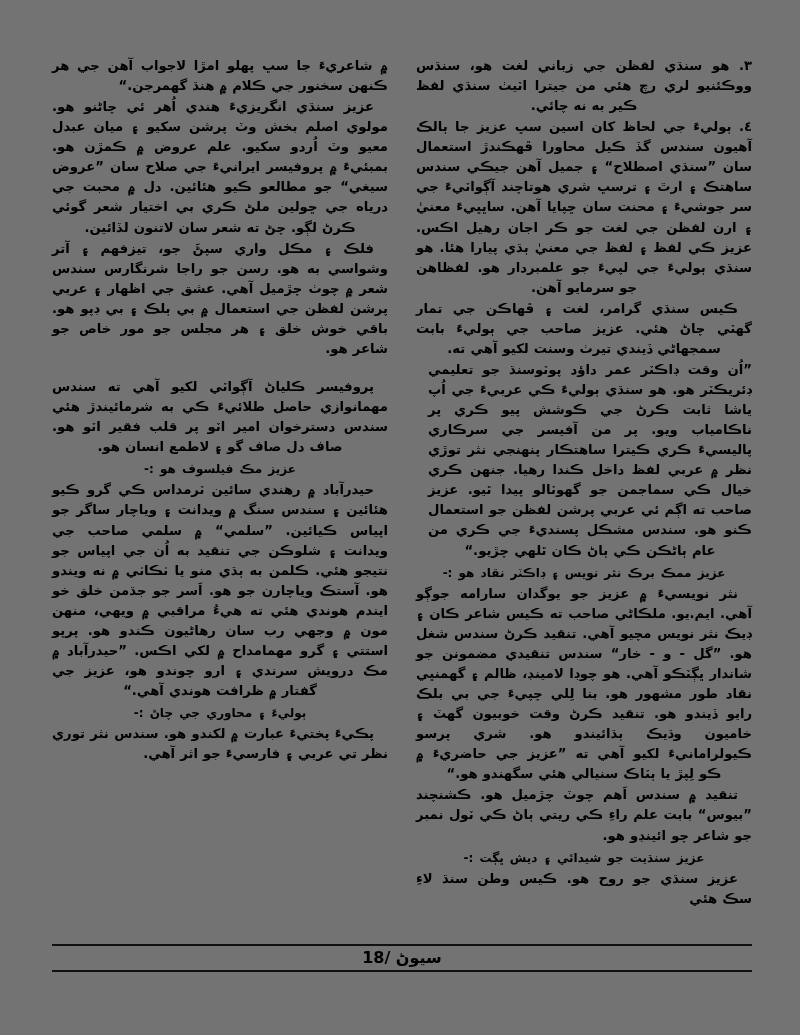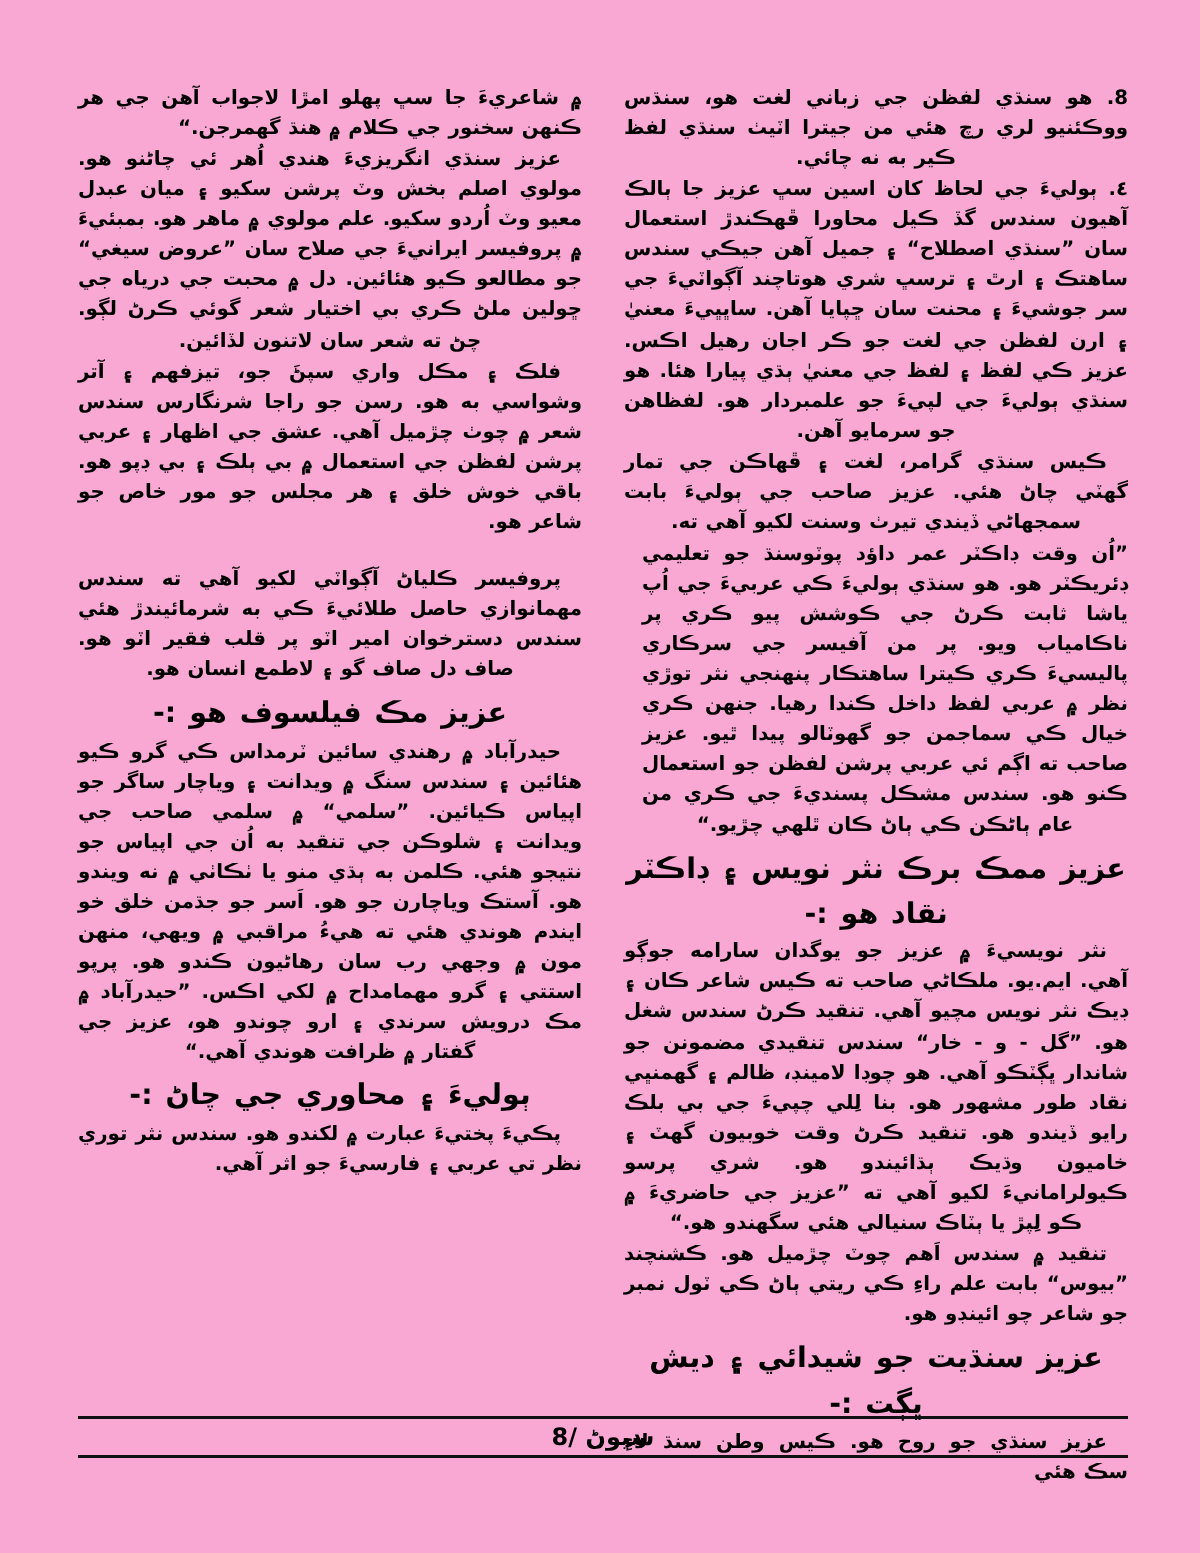--- a/index.html
+++ b/index.html
@@ -16,21 +16,21 @@
     font-family: "DejaVu Sans", "Liberation Sans", sans-serif;
     color: #000000;
   }
 
   #page {
     position: absolute;
     left: 0;
     top: 0;
     width: 800px;
     height: 1035px;
-    background: #f9a8d4;
+    background: #737373;
     box-sizing: border-box;
   }
 
   
   #columns {
     position: absolute;
     left: 52px;
     top: 56px;
     width: 700px;
     height: 855px;
@@ -70,21 +70,21 @@
   }
 
   .para.tail-right {
     text-align-last: right;
   }
 
   
   .heading {
     direction: rtl;
     text-align: center;
-    font-size: 19px;
+    font-size: 12px;
     font-weight: 700;
     line-height: 1.6;
     margin: 3px 0 1px 0;
     letter-spacing: 0.3px;
     word-spacing: 2px;
   }
 
   .spacer-line {
     height: 17px;
   }
@@ -124,21 +124,21 @@
 <body>
 
 <div id="page">
 
   <div id="columns">
 
     <div class="column" id="col-right">
 
       <p class="para tail-right">۾ شاعريءَ جا سڀ پهلو امڙا لاجواب آهن جي هر ڪنهن سخنور جي ڪلام ۾ هنڌ گهمرجن.“</p>
 
-      <p class="para indent">عزيز سنڌي انگريزيءَ هندي اُهر ئي چاڻنو هو. مولوي اصلم بخش وٽ پرشن سکيو ۽ ميان عبدل معيو وٽ اُردو سکيو. علم مولوي ۾ ماهر هو. بمبئيءَ ۾ پروفيسر ايرانيءَ جي صلاح سان ”عروض سيغي“ جو مطالعو ڪيو هئائين. دل ۾ محبت جي درياه جي ڇولين ملڻ ڪري بي اختيار شعر گوئي ڪرڻ لڳو. چڻ ته شعر سان لاتنون لڏائين.</p>
+      <p class="para indent">عزيز سنڌي انگريزيءَ هندي اُهر ئي چاڻنو هو. مولوي اصلم بخش وٽ پرشن سکيو ۽ ميان عبدل معيو وٽ اُردو سکيو. علم عروض ۾ ڪمڙن هو. بمبئيءَ ۾ پروفيسر ايرانيءَ جي صلاح سان ”عروض سيغي“ جو مطالعو ڪيو هئائين. دل ۾ محبت جي درياه جي ڇولين ملڻ ڪري بي اختيار شعر گوئي ڪرڻ لڳو. چڻ ته شعر سان لاتنون لڏائين.</p>
 
       <p class="para indent tail-right">فلڪ ۽ مڪل واري سپڻَ جو، تيزفهم ۽ آتر وشواسي به هو. رسن جو راجا شرنگارس سندس شعر ۾ چوٺ چڙميل آهي. عشق جي اظهار ۽ عربي پرشن لفظن جي استعمال ۾ بي ٻلڪ ۽ بي ڊپو هو. باقي خوش خلق ۽ هر مجلس جو مور خاص جو شاعر هو.</p>
 
       <div class="spacer-line"></div>
 
       <p class="para indent">پروفيسر ڪلياڻ آڳواٽي لکيو آهي ته سندس مهمانوازي حاصل طلائيءَ ڪي به شرمائيندڙ هئي سندس دسترخوان امير اٽو پر قلب فقير اٽو هو. صاف دل صاف گو ۽ لاطمع انسان هو.</p>
 
       <h3 class="heading">عزيز مڪ فيلسوف هو :-</h3>
 
       <p class="para indent">حيدرآباد ۾ رهندي سائين ٽرمداس ڪي گرو ڪيو هئائين ۽ سندس سنگ ۾ ويدانت ۽ وياچار ساگر جو اپياس ڪيائين. ”سلمي“ ۾ سلمي صاحب جي ويدانت ۽ شلوڪن جي تنقيد به اُن جي اپياس جو نتيجو هئي. ڪلمن به ٻڌي منو يا ٺڪاٺي ۾ نه ويندو هو. آستڪ وياچارن جو هو. اَسر جو جڌمن خلق خو ايندم هوندي هئي ته هيءُ مراقبي ۾ ويهي، منهن مون ۾ وجهي رب سان رهاڻيون ڪندو هو. پرپو استتي ۽ گرو مهمامداح ۾ لکي اڪس. ”حيدرآباد ۾ مڪ درويش سرندي ۽ ارو چوندو هو، عزيز جي گفتار ۾ ظرافت هوندي آهي.“</p>
@@ -146,21 +146,21 @@
       <h3 class="heading">ٻوليءَ ۽ محاوري جي چاڻ :-</h3>
 
       <p class="para indent tail-right">پڪيءَ پختيءَ عبارت ۾ لکندو هو. سندس نثر توري نظر تي عربي ۽ فارسيءَ جو اثر آهي.</p>
 
 
 
     </div>
 
     <div class="column" id="col-left">
 
-      <p class="para">8. هو سنڌي لفظن جي زباني لغت هو، سنڌس ووڪئنيو لري رچ هئي من جيترا اٽيٺ سنڌي لفظ ڪير به نه چائي.</p>
+      <p class="para">٣. هو سنڌي لفظن جي زباني لغت هو، سنڌس ووڪئنيو لري رچ هئي من جيترا اٽيٺ سنڌي لفظ ڪير به نه چائي.</p>
 
       <p class="para">٤. ٻوليءَ جي لحاظ کان اسين سڀ عزيز جا ٻالڪ آهيون سندس گڏ ڪيل محاورا ڦهڪندڙ استعمال سان ”سنڌي اصطلاح“ ۽ جميل آهن جيڪي سندس ساهتڪ ۽ ارٿ ۽ ترسڀ شري هوتاچند آڳواٽيءَ جي سر جوشيءَ ۽ محنت سان ڇپايا آهن. ساڀڀيءَ معنيٰ ۽ ارن لفظن جي لغت جو ڪر اجان رهيل اڪس. عزيز ڪي لفظ ۽ لفظ جي معنيٰ ٻڌي پيارا هئا. هو سنڌي ٻوليءَ جي لپيءَ جو علمبردار هو. لفظاهن جو سرمايو آهن.</p>
 
       <p class="para indent">ڪيس سنڌي گرامر، لغت ۽ ڦهاڪن جي تمار گهٽي چاڻ هئي. عزيز صاحب جي ٻوليءَ بابت سمجهاڻي ڏيندي تيرٺ وسنت لکيو آهي ته.</p>
 
       <p class="para quote">”اُن وقت ڊاڪٽر عمر داؤد پوٽوسنڌ جو تعليمي ڊئريڪٽر هو. هو سنڌي ٻوليءَ ڪي عربيءَ جي اُپ ياشا ثابت ڪرڻ جي ڪوشش پيو ڪري پر ناڪامياب ويو. پر من آفيسر جي سرڪاري پاليسيءَ ڪري ڪيترا ساهتڪار پنهنجي نثر توڙي نظر ۾ عربي لفظ داخل ڪندا رهيا. جنهن ڪري خيال ڪي سماجمن جو گهوٽالو پيدا ٿيو. عزيز صاحب ته اڳم ئي عربي پرشن لفظن جو استعمال ڪنو هو. سندس مشڪل پسنديءَ جي ڪري من عام ٻاڻڪن ڪي ٻاڻ ڪان ٿلهي چڙيو.“</p>
 
       <h3 class="heading">عزيز ممڪ برڪ نثر نويس ۽ ڊاڪٽر نقاد هو :-</h3>
 
       <p class="para indent">نثر نويسيءَ ۾ عزيز جو يوگدان سارامه جوڳو آهي. ايم.يو. ملڪاڻي صاحب ته ڪيس شاعر ڪان ۽ ڊيڪ نثر نويس مچيو آهي. تنقيد ڪرڻ سندس شغل هو. ”گل - و - خار“ سندس تنقيدي مضمونن جو شاندار ڀڳٽڪو آهي. هو چوڊا لامينڊ، ظالم ۽ گهمنڀي نقاد طور مشهور هو. بنا لِلي چپيءَ جي بي بلڪ رايو ڏيندو هو. تنقيد ڪرڻ وقت خوبيون گهٽ ۽ خاميون وڌيڪ ٻڌائيندو هو. شري پرسو ڪيولرامانيءَ لکيو آهي ته ”عزيز جي حاضريءَ ۾ ڪو لِپڙ يا ٻٽاڪ سنيالي هئي سگهندو هو.“</p>
@@ -171,17 +171,17 @@
       <h3 class="heading">عزيز سنڌيت جو شيدائي ۽ ديش ڀڳت :-</h3>
 
       <p class="para indent tail-right">عزيز سنڌي جو روح هو. ڪيس وطن سنڌ لاءِ سڪ هئي</p>
 
     </div>
 
   </div>
 
   <div id="footer">
     <div class="rule top"></div>
-    <div class="folio">سيوڻ /8</div>
+    <div class="folio">سيوڻ /18</div>
     <div class="rule bottom"></div>
   </div>
 
 </div>
 
 </body></html>

